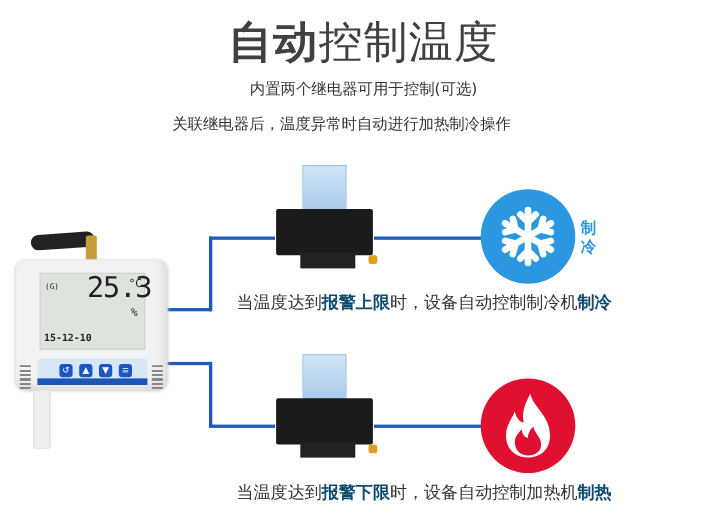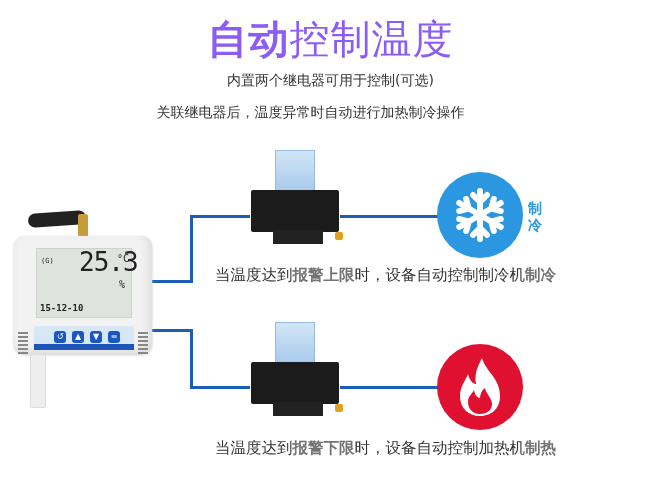--- a/index.html
+++ b/index.html
@@ -1,24 +1,24 @@
 <!DOCTYPE html>
 <html><head>
 <meta charset="utf-8">
 <style>
   html,body{margin:0;padding:0;background:#fff;}
   body{width:661px;height:479px;position:relative;overflow:hidden;font-family:"DejaVu Sans","Liberation Sans",sans-serif;}
-  .title{position:absolute;left:0;width:661px;top:14px;text-align:center;font-size:40px;line-height:50px;color:#8b5cf6;letter-spacing:1px;}
+  .title{position:absolute;left:0;width:661px;top:14px;text-align:center;font-size:40px;line-height:50px;color:#404040;letter-spacing:1px;}
   .title .bold{font-weight:bold;}
   .title .light{font-weight:normal;}
   .sub1{position:absolute;left:0;width:661px;top:72px;text-align:center;font-size:14px;color:#333;}
   .sub2{position:absolute;left:0;width:621px;top:104px;text-align:center;font-size:14px;color:#333;}
   .line{position:absolute;background:#1d5cb8;}
   .caption{position:absolute;left:215px;font-size:15.5px;color:#333;white-space:nowrap;}
-  .caption b{font-weight:bold;color:#737373;}
+  .caption b{font-weight:bold;color:#0c4a6e;}
   
   .antenna{position:absolute;left:28px;top:212px;width:58px;height:14px;background:#222;border-radius:7px;transform:rotate(-4deg);}
   .ant-joint{position:absolute;left:78px;top:214px;width:10px;height:26px;background:#c79a3a;border-radius:2px;}
   .device{position:absolute;left:14px;top:236px;width:138px;height:118px;background:#f2f2f2;border-radius:10px;box-shadow:inset -4px -4px 8px #ddd, 0 1px 3px #ccc;}
   .lcd{position:absolute;left:22px;top:12px;width:94px;height:68px;background:#dfe3de;border:1px solid #cfd3ce;font-family:"DejaVu Sans Mono",monospace;color:#222;}
   .lcd .t{position:absolute;left:32px;top:-2px;font-size:26px;letter-spacing:-1px;margin-left:10px;}
   .lcd .tu{position:absolute;left:80px;top:4px;font-size:10px;}
   .lcd .h{position:absolute;left:32px;top:24px;font-size:26px;letter-spacing:-1px;}
   .lcd .hu{position:absolute;left:82px;top:30px;font-size:10px;}
   .lcd .d{position:absolute;left:3px;top:54px;font-size:9px;font-weight:bold;}

